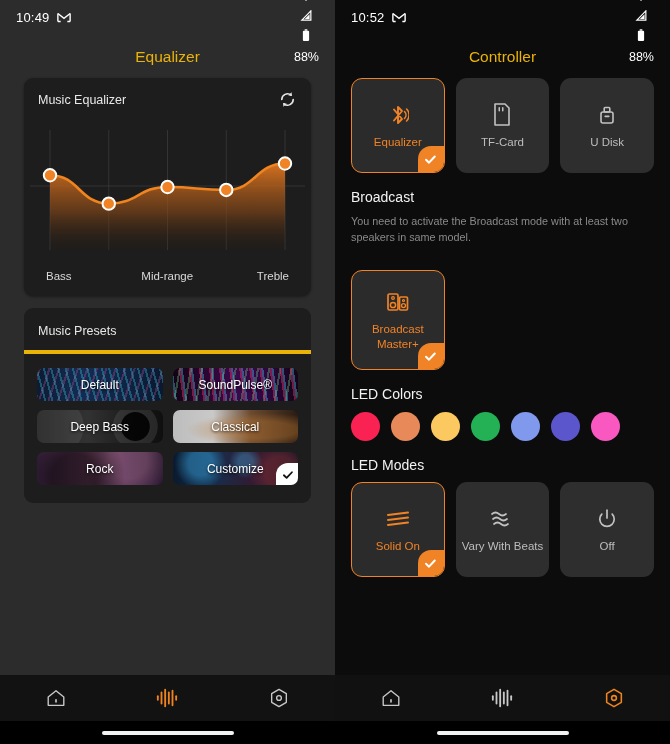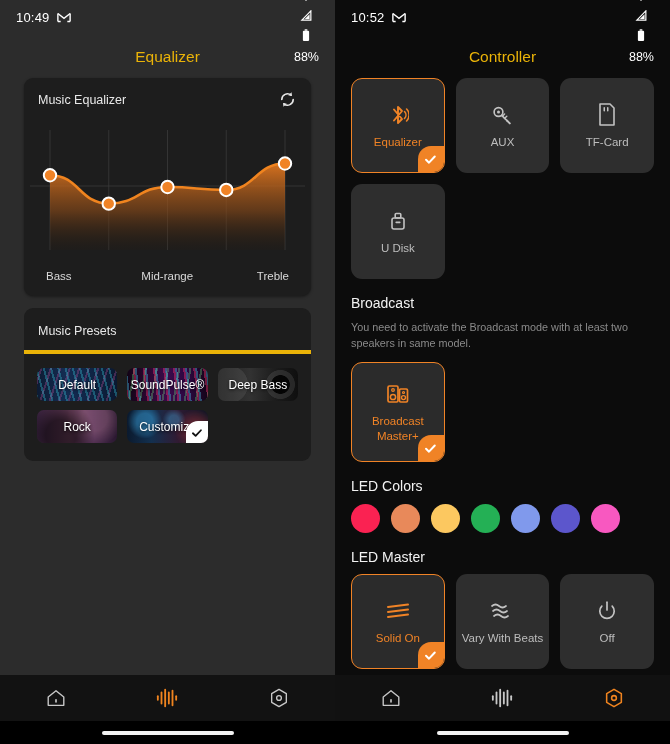--- a/index.html
+++ b/index.html
@@ -53,21 +53,21 @@
   }
   .eq-axis span:nth-child(2) { margin-left: 6px; }
 
   
   .presets-card {
     background: #1d1d1d; border-radius: 9px; margin-top: 12px; overflow: hidden;
   }
   .presets-head { padding: 13px 14px 11px; border-bottom: 4px solid #eab308; }
   .presets-title { color: #e8e8e8; font-size: 12.5px; }
   .presets-grid {
-    display: grid; grid-template-columns: 1fr 1fr 1fr; gap: 9px 10px; padding: 14px 13px 18px;
+    display: grid; grid-template-columns: 1fr 1fr; gap: 9px 10px; padding: 14px 13px 18px;
   }
   .preset {
     position: relative; height: 33px; border-radius: 7px; overflow: hidden;
     display: flex; align-items: center; justify-content: center; cursor: pointer;
   }
   .preset-label {
     position: relative; z-index: 3; color: #fff; font-size: 12px;
     text-shadow: 0 1px 3px rgba(0,0,0,.85);
   }
   .preset-art { position: absolute; inset: 0; z-index: 1; }
@@ -90,21 +90,21 @@
   .tile-icon { height: 26px; display: flex; align-items: center; justify-content: center; margin-bottom: 7px; }
   .tile-label { font-size: 11.5px; color: #bdbdbd; text-align: center; line-height: 1.25; }
   .tile.selected .tile-label { color: #f08326; }
   .tile-check {
     position: absolute; right: 0; bottom: 0; width: 26px; height: 26px;
     background: #f08326; border-radius: 13px 0 9px 0;
     display: flex; align-items: center; justify-content: center;
   }
 
   .section-title { color: #f2f2f2; font-size: 14px; margin: 16px 0 9px; }
-  .section-desc { color: #8a8a8a; font-size: 10.8px; line-height: 1.45; margin-bottom: 11px; }
+  .section-desc { color: #8a8a8a; font-size: 10.8px; line-height: 1.45; margin-bottom: 25px; }
 
   .broadcast-row { display: grid; grid-template-columns: repeat(3, 1fr); gap: 11px; }
   .tile-tall { height: 100px; align-items: center; }
 
   .led-colors { display: flex; gap: 11px; margin: 10px 0 2px; }
   .led-dot { width: 29px; height: 29px; border-radius: 50%; cursor: pointer; flex: 0 0 auto; }
 
   .led-modes { display: grid; grid-template-columns: repeat(3, 1fr); gap: 11px; margin-top: 9px; }
 
   
@@ -227,20 +227,25 @@
               <div class="preset-art" style="background: linear-gradient(90deg, rgb(18, 3, 22), rgb(42, 6, 48) 25%, rgb(58, 10, 74) 50%, rgb(44, 7, 64) 75%, rgb(20, 4, 24));"></div>
               <div style="position: absolute; inset: 0px; z-index: 2; opacity: 0.9; background: repeating-linear-gradient(82deg, rgba(255, 60, 120, 0.45) 0px, rgba(255, 60, 120, 0.45) 2px, rgba(80, 220, 255, 0.4) 2px, rgba(80, 220, 255, 0.4) 4px, transparent 4px, transparent 10px), repeating-linear-gradient(-80deg, rgba(120, 255, 140, 0.32) 0px, rgba(120, 255, 140, 0.32) 2px, transparent 2px, transparent 11px);"></div>
               <span class="preset-label">SoundPulse®</span>
             </div>
             <div class="preset">
               <div class="preset-art" style="background: linear-gradient(90deg, rgb(30, 30, 30), rgb(50, 50, 50) 40%, rgb(26, 26, 26) 75%, rgb(15, 15, 15));"></div>
               <div style="position: absolute; inset: 0px; z-index: 2; opacity: 0.9; background: radial-gradient(circle at 78% 50%, rgba(0, 0, 0, 0.85) 0px, rgba(0, 0, 0, 0.85) 14%, rgba(120, 120, 120, 0.25) 15%, rgba(120, 120, 120, 0.25) 22%, transparent 23%), radial-gradient(circle at 14% 50%, rgba(140, 140, 140, 0.2) 0px, rgba(140, 140, 140, 0.2) 26%, transparent 27%);"></div>
               <span class="preset-label">Deep Bass</span>
             </div>
             <div class="preset">
+              <div class="preset-art" style="background: linear-gradient(90deg, rgb(189, 189, 189), rgb(201, 201, 201) 32%, rgb(107, 74, 48) 62%, rgb(42, 28, 18));"></div>
+              <div style="position: absolute; inset: 0px; z-index: 2; opacity: 0.9; background: radial-gradient(at 70% 60%, rgba(190, 120, 50, 0.45) 0px, rgba(190, 120, 50, 0.45) 30%, transparent 60%);"></div>
+              <span class="preset-label">Classical</span>
+            </div>
+            <div class="preset">
               <div class="preset-art" style="background: linear-gradient(90deg, rgb(58, 35, 64), rgb(107, 63, 92) 40%, rgb(74, 42, 78) 70%, rgb(42, 24, 48));"></div>
               <div style="position: absolute; inset: 0px; z-index: 2; opacity: 0.9; background: radial-gradient(circle at 30% 75%, rgba(0, 0, 0, 0.6) 0px, rgba(0, 0, 0, 0.6) 25%, transparent 55%), radial-gradient(circle at 72% 25%, rgba(255, 180, 200, 0.25) 0px, rgba(255, 180, 200, 0.25) 20%, transparent 45%);"></div>
               <span class="preset-label">Rock</span>
             </div>
             <div class="preset">
               <div class="preset-art" style="background: linear-gradient(90deg, rgb(11, 26, 46), rgb(19, 48, 79) 30%, rgb(48, 27, 51) 62%, rgb(13, 21, 36));"></div>
               <div style="position: absolute; inset: 0px; z-index: 2; opacity: 0.9; background: radial-gradient(circle at 22% 35%, rgba(60, 170, 230, 0.5) 0px, rgba(60, 170, 230, 0.5) 12%, transparent 26%), radial-gradient(circle at 58% 30%, rgba(70, 180, 235, 0.4) 0px, rgba(70, 180, 235, 0.4) 9%, transparent 22%), radial-gradient(circle at 86% 62%, rgba(210, 60, 60, 0.35) 0px, rgba(210, 60, 60, 0.35) 14%, transparent 30%);"></div>
               <span class="preset-label">Customize</span>
               <span class="preset-check">
                 <svg width="12" height="12" viewBox="0 0 14 14">
@@ -335,32 +340,20 @@
             </div>
             <div class="tile-label">Equalizer</div>
             <div class="tile-check">
               <svg width="13" height="13" viewBox="0 0 14 14">
                 <path d="M2.2 7.3 L5.4 10.4 L11.6 3.8" fill="none" stroke="#fff" stroke-width="2.2" stroke-linecap="round" stroke-linejoin="round"></path>
               </svg>
             </div>
           </div>
           <div class="tile">
             <div class="tile-icon">
-              <svg width="24" height="24" viewBox="0 0 24 24">
-                <circle cx="8.5" cy="9" r="4.4" fill="none" stroke="#c2c2c2" stroke-width="1.6"></circle>
-                <circle cx="8.5" cy="9" r="1.5" fill="#c2c2c2"></circle>
-                <path d="M11.6 12.2 L17.5 18.1" fill="none" stroke="#c2c2c2" stroke-width="1.6" stroke-linecap="round"></path>
-                <path d="M14.6 11 L12.2 13.4 M16.8 13.2 L14.4 15.6" stroke="#c2c2c2" stroke-width="1.4" stroke-linecap="round"></path>
-                <path d="M17 17.6 L19.8 20.4" stroke="#c2c2c2" stroke-width="2" stroke-linecap="round"></path>
-              </svg>
-            </div>
-            <div class="tile-label">AUX</div>
-          </div>
-          <div class="tile">
-            <div class="tile-icon">
               <svg width="20" height="25" viewBox="0 0 20 25">
                 <path d="M3 2 H13 L17 6 V23 H3 Z" fill="none" stroke="#c2c2c2" stroke-width="1.6" stroke-linejoin="round"></path>
                 <rect x="6.5" y="5" width="1.5" height="4.5" rx=".7" fill="#c2c2c2"></rect>
                 <rect x="10" y="5" width="1.5" height="4.5" rx=".7" fill="#c2c2c2"></rect>
               </svg>
             </div>
             <div class="tile-label">TF-Card</div>
           </div>
           <div class="tile">
             <div class="tile-icon">
@@ -401,21 +394,21 @@
       <div class="led-colors" id="led-colors">
           <div class="led-dot" style="background: rgb(250, 34, 82);"></div>
           <div class="led-dot" style="background: rgb(232, 137, 90);"></div>
           <div class="led-dot" style="background: rgb(252, 200, 96);"></div>
           <div class="led-dot" style="background: rgb(36, 176, 85);"></div>
           <div class="led-dot" style="background: rgb(128, 153, 236);"></div>
           <div class="led-dot" style="background: rgb(92, 86, 204);"></div>
           <div class="led-dot" style="background: rgb(248, 88, 192);"></div>
         </div>
 
-      <div class="section-title">LED Master</div>
+      <div class="section-title">LED Modes</div>
       <div class="led-modes" id="led-modes">
           <div class="tile selected">
             <div class="tile-icon">
               <svg width="30" height="24" viewBox="0 0 30 24">
                 <g stroke="#f08326" stroke-width="2" stroke-linecap="round">
                   <line x1="5" y1="8" x2="25" y2="5.5"></line>
                   <line x1="5" y1="13" x2="25" y2="10.5"></line>
                   <line x1="5" y1="18" x2="25" y2="15.5"></line>
                 </g>
               </svg>

